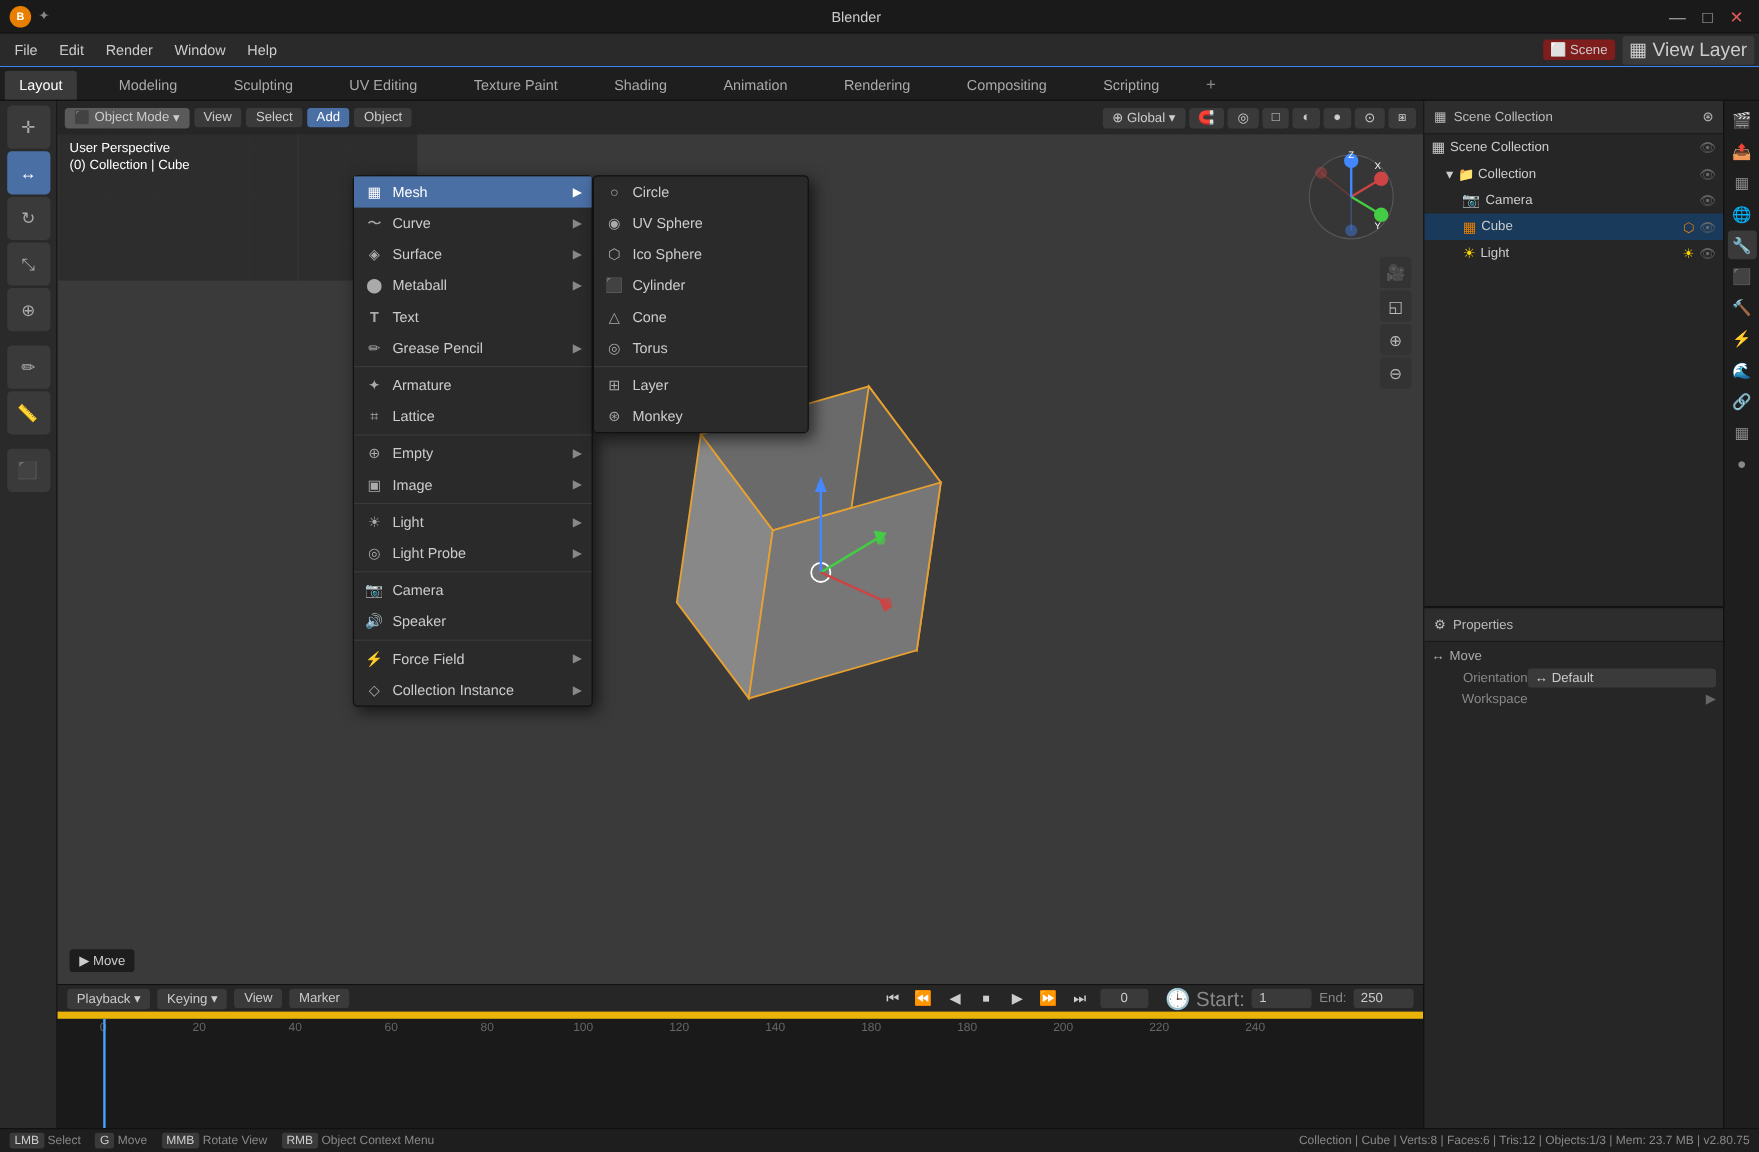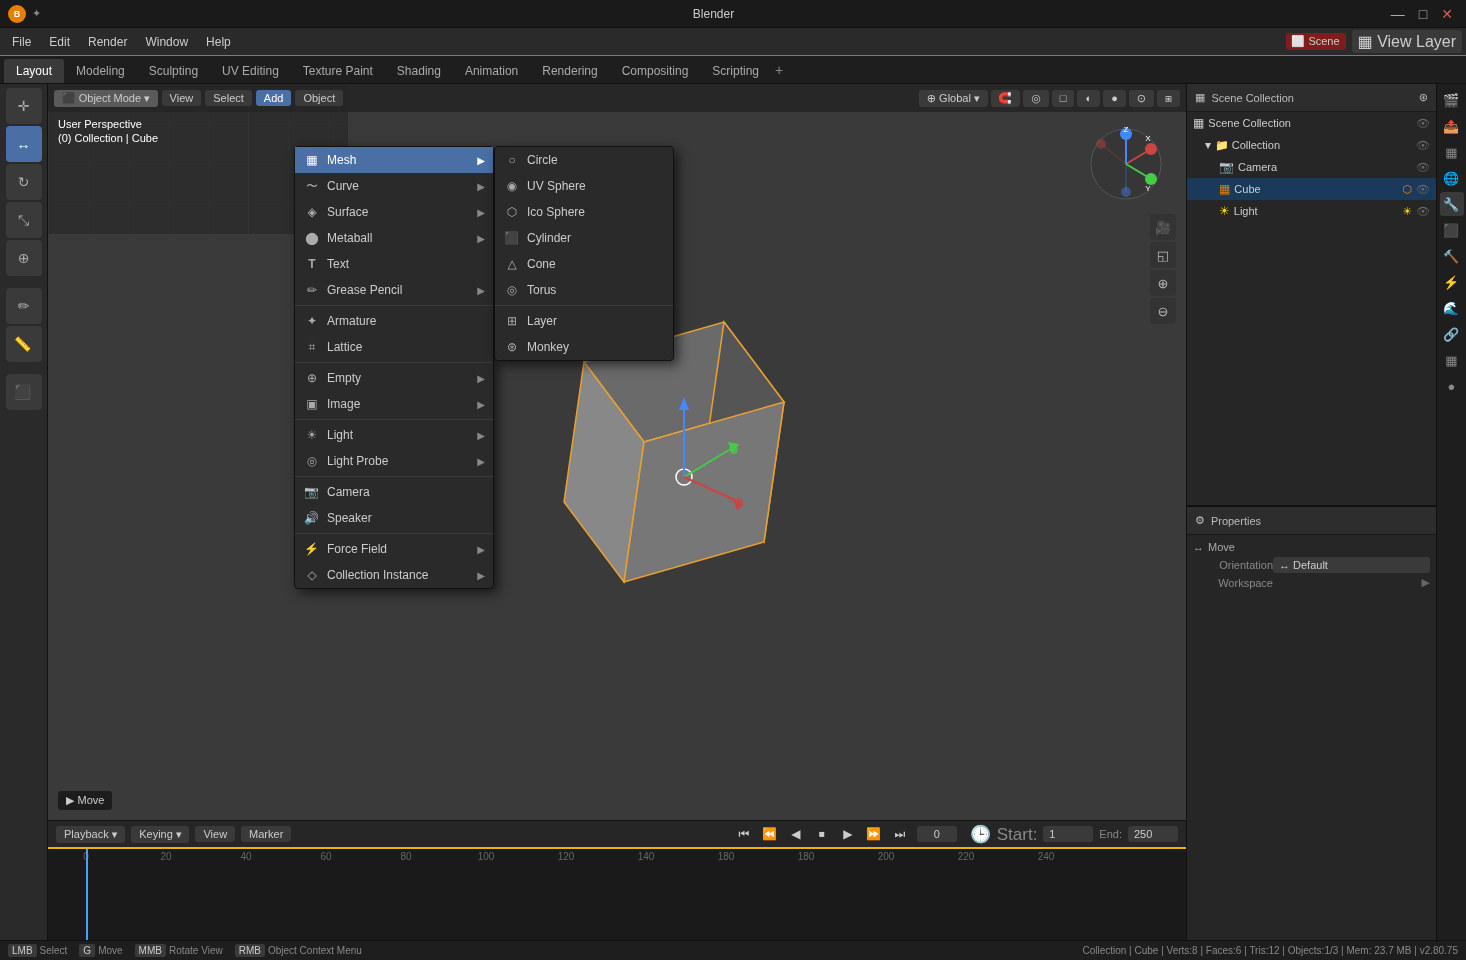--- a/index.html
+++ b/index.html
@@ -40,20 +40,21 @@
     }
 
     
     #workspacetabs {
       height: 28px;
       background: #1e1e1e;
       display: flex;
       align-items: stretch;
       border-bottom: 1px solid #111;
       padding: 0 4px;
+      gap: 23px;
     }
     .ws-tab {
       padding: 0 12px;
       cursor: pointer;
       display: flex;
       align-items: center;
       font-size: 12px;
       color: #aaa;
       border-radius: 3px 3px 0 0;
       margin-top: 3px;
@@ -334,21 +335,21 @@
       display: flex;
       flex-direction: column;
     }
     #timeline-header {
       height: 28px;
       background: #262626;
       display: flex;
       align-items: center;
       padding: 0 8px;
       gap: 6px;
-      border-bottom: 2px solid #eab308;
+      border-bottom: 6px solid #eab308;
     }
     .tl-btn {
       padding: 2px 8px;
       background: #3a3a3a;
       border-radius: 3px;
       cursor: pointer;
       color: #ccc;
       font-size: 11px;
     }
     #timeline-controls {

